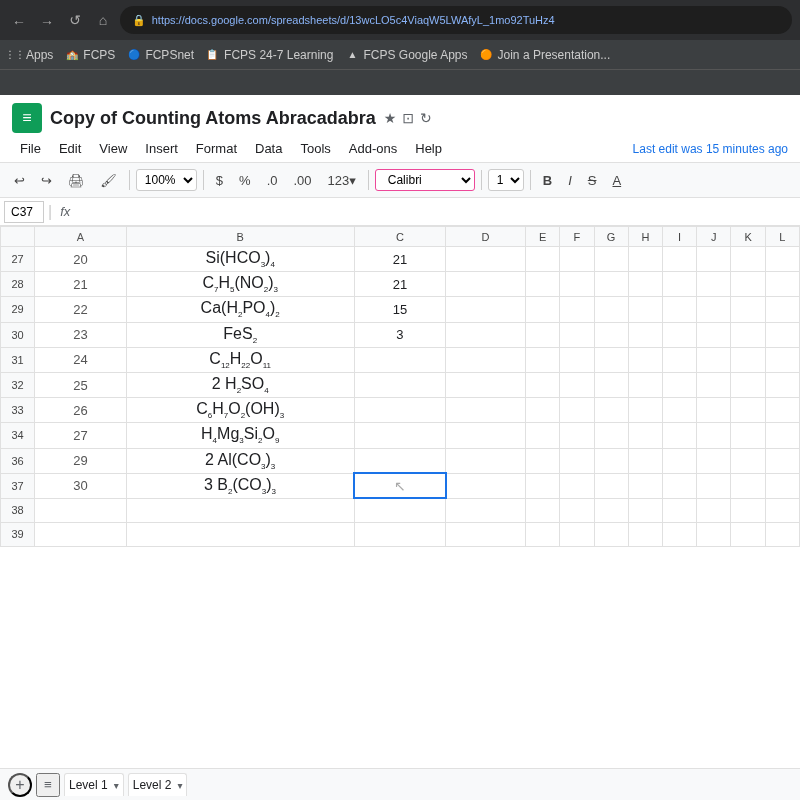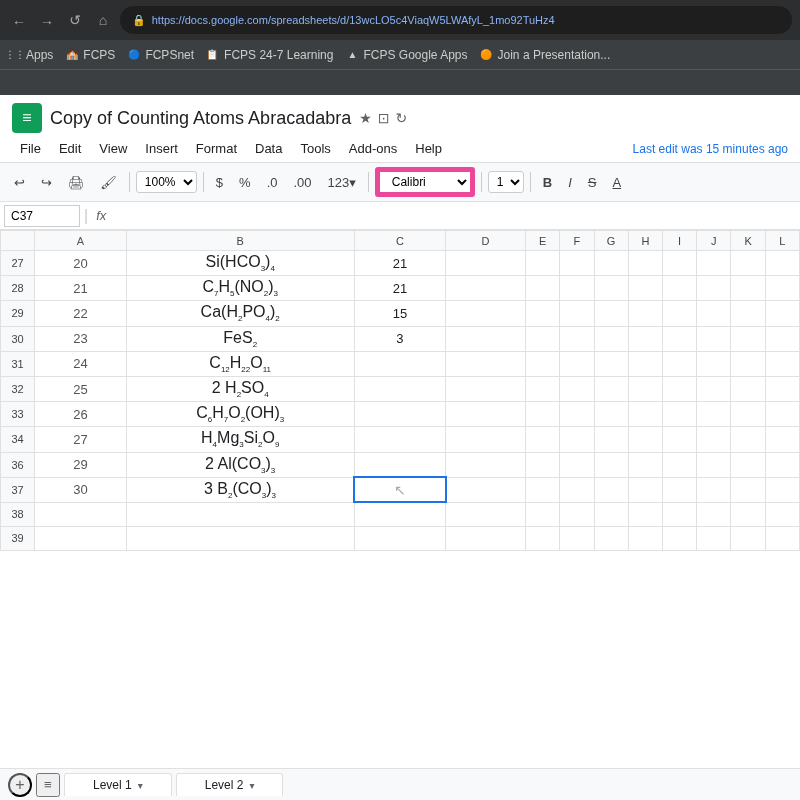--- a/index.html
+++ b/index.html
@@ -16,41 +16,41 @@
     .bookmarks-bar { display: flex; align-items: center; height: 30px; padding: 0 8px; gap: 12px; background: #3c3f41; border-bottom: 1px solid #555; overflow: hidden; }
     .bookmark-item { display: flex; align-items: center; gap: 4px; color: #ccc; font-size: 12px; cursor: pointer; white-space: nowrap; }
     .bk-icon { width: 14px; height: 14px; display: flex; align-items: center; justify-content: center; font-size: 10px; }
 
     
     .sheets-app { background: #fff; height: 705px; display: flex; flex-direction: column; }
 
     .sheets-header { background: #fff; padding: 8px 12px 0; }
     .sheets-title-row { display: flex; align-items: center; gap: 8px; margin-bottom: 4px; }
     .sheets-logo { width: 30px; height: 30px; background: #0f9d58; border-radius: 4px; display: flex; align-items: center; justify-content: center; color: white; font-weight: bold; font-size: 14px; }
-    .sheets-title { font-size: 18px; color: #202124; font-weight: 400; }
+    .sheets-title { font-size: 18px; color: #202124; font-weight: 700; }
     .title-icons { display: flex; gap: 6px; align-items: center; color: #5f6368; }
     .title-icon { font-size: 14px; cursor: pointer; }
 
     .menu-bar { display: flex; align-items: center; gap: 2px; padding: 0 0 2px; }
     .menu-item { font-size: 13px; color: #202124; padding: 4px 8px; cursor: pointer; border-radius: 4px; }
     .last-edit { font-size: 12px; color: #1a73e8; cursor: pointer; margin-left: auto; white-space: nowrap; }
 
     .toolbar { display: flex; align-items: center; gap: 4px; padding: 4px 8px; border-bottom: 1px solid #e0e0e0; border-top: 1px solid #e0e0e0; background: #f8f9fa; }
     .tool-btn { padding: 2px 6px; background: transparent; border: none; cursor: pointer; font-size: 13px; color: #444; border-radius: 3px; height: 26px; display: flex; align-items: center; }
     .tool-separator { width: 1px; height: 20px; background: #ccc; margin: 0 2px; }
     .zoom-select { font-size: 12px; border: 1px solid #ccc; background: #fff; padding: 2px 4px; border-radius: 3px; cursor: pointer; }
-    .font-select { font-size: 12px; border: 5px solid #ec4899; background: #fff; padding: 2px 8px; border-radius: 3px; width: 100px; cursor: pointer; }
+    .font-select { font-size: 12px; border: 1px solid #ec4899; background: #fff; padding: 2px 8px; border-radius: 3px; width: 100px; cursor: pointer; }
     .font-size { font-size: 12px; border: 1px solid #ccc; background: #fff; padding: 2px 4px; border-radius: 3px; width: 36px; cursor: pointer; }
     .bold-btn { font-weight: bold; }
     .italic-btn { font-style: italic; }
     .underline-btn { text-decoration: underline; }
     .strike-btn { text-decoration: line-through; }
 
     .cell-ref-bar { display: flex; align-items: center; height: 28px; border-bottom: 1px solid #e0e0e0; padding: 0 4px; gap: 4px; }
-    .cell-ref { font-size: 12px; border: 1px solid #ccc; background: #fff; padding: 2px 6px; width: 76px; height: 22px; }
+    .cell-ref { font-size: 12px; border: 1px solid #ccc; background: #fff; padding: 2px 6px; width: 40px; height: 22px; }
     .cell-sep { color: #ccc; font-size: 16px; }
     .fx-label { font-size: 13px; color: #5f6368; font-style: italic; margin: 0 4px; }
     .formula-bar { flex: 1; font-size: 12px; border: none; outline: none; }
 
     
     .spreadsheet { flex: 1; overflow: hidden; display: flex; flex-direction: column; }
     .sheet-content { flex: 1; overflow: hidden; }
 
     table.grid { border-collapse: collapse; width: 100%; font-size: 13px; }
     table.grid th, table.grid td { border: 1px solid #e0e0e0; }
@@ -63,21 +63,21 @@
     .cell-b { width: 200px; text-align: center; }
     .cell-c { width: 80px; text-align: center; }
     .cell-d { width: 70px; }
     .cell-narrow { width: 30px; }
     .cell-selected { border: 2px solid #1a73e8 !important; }
 
     
     .sheet-tabs { display: flex; align-items: center; height: 32px; background: #f8f9fa; border-top: 1px solid #e0e0e0; padding: 0 8px; gap: 4px; }
     .tab-add { width: 24px; height: 24px; display: flex; align-items: center; justify-content: center; cursor: pointer; color: #5f6368; border-radius: 50%; font-size: 16px; }
     .tab-menu { width: 24px; height: 24px; display: flex; align-items: center; justify-content: center; cursor: pointer; color: #5f6368; }
-    .sheet-tab { padding: 4px 28px; font-size: 12px; border-radius: 3px 3px 0 0; cursor: pointer; border: 1px solid #e0e0e0; border-bottom: none; background: #fff; color: #202124; display: flex; align-items: center; gap: 6px; }
+    .sheet-tab { padding: 4px 4px; font-size: 12px; border-radius: 3px 3px 0 0; cursor: pointer; border: 1px solid #e0e0e0; border-bottom: none; background: #fff; color: #202124; display: flex; align-items: center; gap: 6px; }
     .tab-arrow { font-size: 10px; color: #5f6368; }
     sub.small { font-size: 8px; vertical-align: sub; }
   </style>
 </head>
 <body>
 
 <div class="browser-chrome">
   <div class="browser-toolbar">
     <button class="nav-btn">←</button>
     <button class="nav-btn">→</button>

